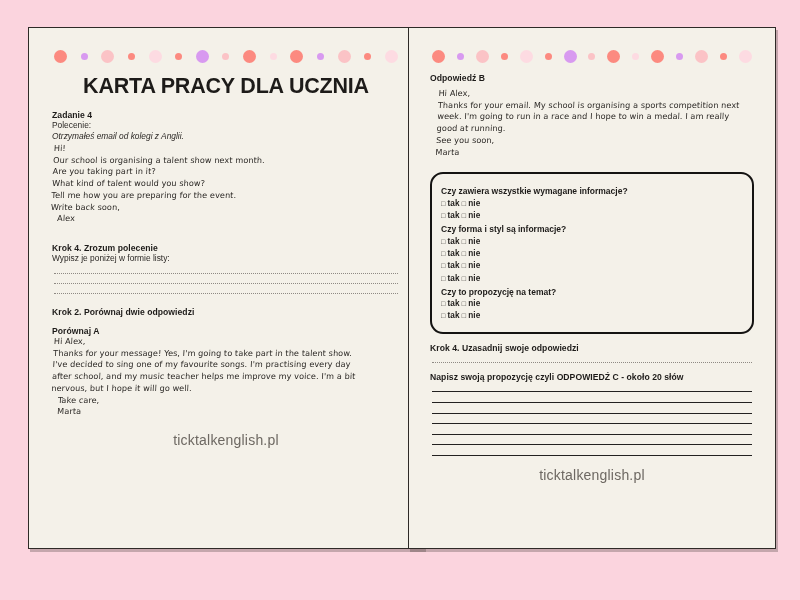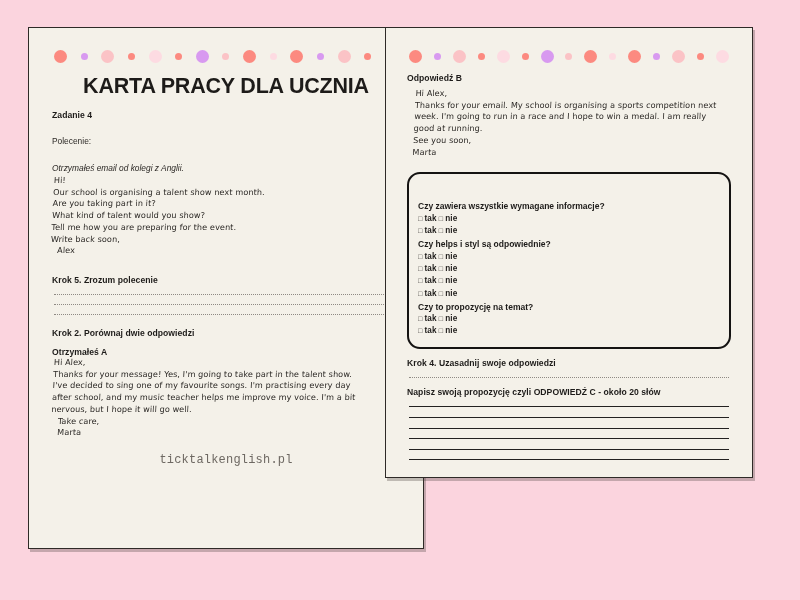--- a/index.html
+++ b/index.html
@@ -21,21 +21,21 @@
   }
 
   
   .page {
     position: absolute;
     background: #f4f1e9;
     border: 1.5px solid #2e2a27;
     box-shadow: 2px 3px 0 rgba(70,60,55,0.30);
   }
   .page-left  { left: 28px;  top: 27px; width: 396px; height: 522px; }
-  .page-right { left: 385px; top: 27px; width: 368px; height: 451px; }
+  .page-right { left: 408px; top: 27px; width: 368px; height: 522px; }
 
   
   .pink-band {
     position: absolute;
     left: 9px; top: 9px; right: 9px; bottom: 9px;
     background: #fcd9e3;
   }
   
   .sheet {
     position: absolute;
@@ -69,21 +69,20 @@
   .lbl {
     font-size: 8.6px;
     font-weight: 700;
     color: #1d1b19;
     letter-spacing: 0.05px;
   }
   .plain {
     font-size: 8.4px;
     color: #2c2926;
     line-height: 1.34;
-    margin-top: 16px;
   }
   .ital { font-style: italic; }
 
   .hand {
     font-family: "DejaVu Sans", sans-serif;
     font-size: 8.1px;
     color: #2b2825;
     line-height: 1.45;
     letter-spacing: 0.1px;
     transform: skewX(-3deg);
@@ -104,21 +103,21 @@
   .solidline {
     border-bottom: 1.3px solid #232120;
     height: 0;
     margin: 9.6px 2px 0 2px;
   }
 
   
   .eval-box {
     border: 2px solid #141312;
     border-radius: 13px;
-    padding: 25px 9px 9px 9px;
+    padding: 10px 9px 9px 9px;
     margin-top: 5px;
     background: #f4f1e9;
   }
   .eval-q {
     font-size: 8.5px;
     font-weight: 700;
     color: #1d1b19;
     margin-top: 1px;
     line-height: 1.45;
   }
@@ -131,22 +130,22 @@
   }
   .box-glyph {
     font-size: 7.2px;
     color: #3a3734;
     font-weight: 400;
   }
 
   
   .footer {
     text-align: center;
-    font-family: Liberation Mono, monospace;
-    font-size: 12px;
+    font-family: Liberation Sans, sans-serif;
+    font-size: 14px;
     color: #6d6862;
     letter-spacing: 0.2px;
   }
   .page-left .footer  { margin-top: 14px; }
   .page-right .footer { margin-top: 11px; }
 </style>
 </head>
 <body>
 
 <div class="spread">
@@ -185,33 +184,34 @@
         <div>Are you taking part in it?</div>
         <div>What kind of talent would you show?</div>
         <div>Tell me how you are preparing for the event.</div>
         <div>Write back soon,</div>
         <div class="hand-indent">Alex</div>
       </div>
 
       <div class="gap-m"></div>
 
       <div class="gap-m"></div>
-      <div class="lbl">Krok 5. Zrozum polecenie</div>
+      <div class="lbl">Krok 4. Zrozum polecenie</div>
+      <div class="plain">Wypisz je poniżej w formie listy:</div>
 
       <div>
         <div class="dotline"></div>
         <div class="dotline"></div>
         <div class="dotline"></div>
       </div>
 
       <div class="gap-l"></div>
       <div class="lbl">Krok 2. Porównaj dwie odpowiedzi</div>
 
       <div class="gap-m"></div>
-      <div class="lbl">Otrzymałeś A</div>
+      <div class="lbl">Porównaj A</div>
 
       <div class="hand">
         <div>Hi Alex,</div>
         <div>Thanks for your message! Yes, I'm going to take part in the talent show.</div>
         <div>I've decided to sing one of my favourite songs. I'm practising every day</div>
         <div>after school, and my music teacher helps me improve my voice. I'm a bit</div>
         <div>nervous, but I hope it will go well.</div>
         <div class="hand-indent">Take care,</div>
         <div class="hand-indent">Marta</div>
       </div>
@@ -254,21 +254,21 @@
         <div>See you soon,</div>
         <div>Marta</div>
       </div>
 
       <div class="gap-m"></div>
 
       <div class="eval-box">
           <div class="eval-q">Czy zawiera wszystkie wymagane informacje?</div>
           <div class="eval-opts"><span class="box-glyph">□</span><span> tak </span><span class="box-glyph">□</span><span> nie</span></div>
           <div class="eval-opts"><span class="box-glyph">□</span><span> tak </span><span class="box-glyph">□</span><span> nie</span></div>
-          <div class="eval-q">Czy helps i styl są odpowiednie?</div>
+          <div class="eval-q">Czy forma i styl są informacje?</div>
           <div class="eval-opts"><span class="box-glyph">□</span><span> tak </span><span class="box-glyph">□</span><span> nie</span></div>
           <div class="eval-opts"><span class="box-glyph">□</span><span> tak </span><span class="box-glyph">□</span><span> nie</span></div>
           <div class="eval-opts"><span class="box-glyph">□</span><span> tak </span><span class="box-glyph">□</span><span> nie</span></div>
           <div class="eval-opts"><span class="box-glyph">□</span><span> tak </span><span class="box-glyph">□</span><span> nie</span></div>
           <div class="eval-q">Czy to propozycję na temat?</div>
           <div class="eval-opts"><span class="box-glyph">□</span><span> tak </span><span class="box-glyph">□</span><span> nie</span></div>
           <div class="eval-opts"><span class="box-glyph">□</span><span> tak </span><span class="box-glyph">□</span><span> nie</span></div>
         </div>
 
       <div class="gap-m"></div>

